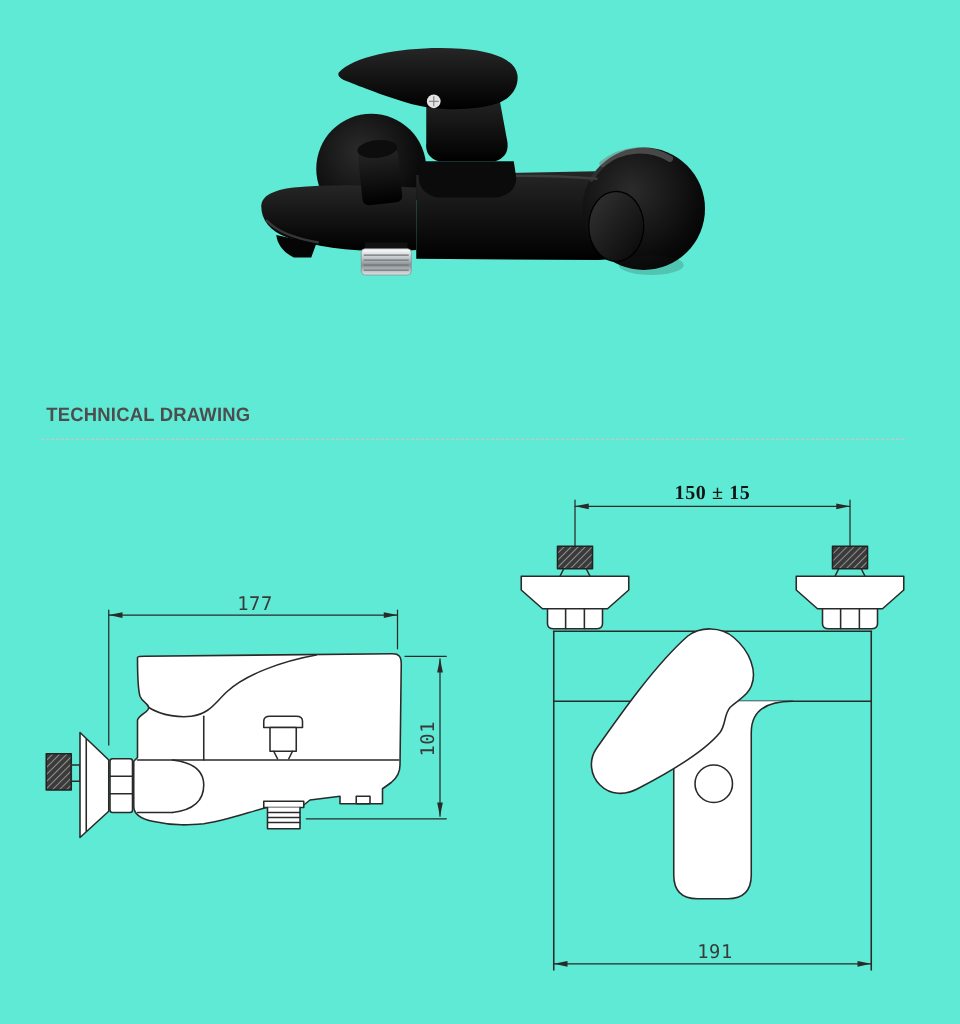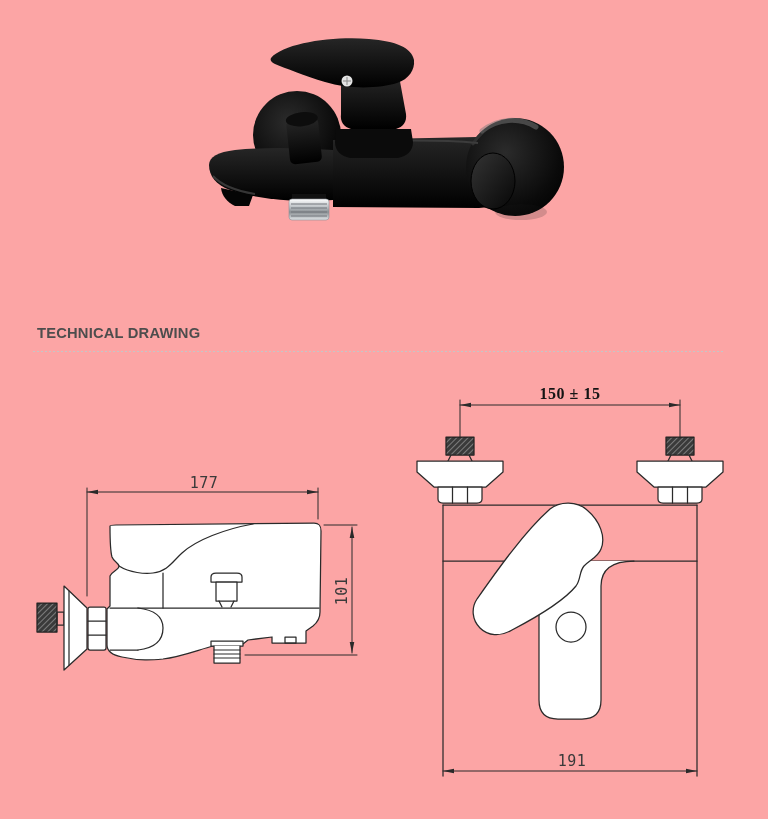--- a/index.html
+++ b/index.html
@@ -1,21 +1,21 @@
 <!DOCTYPE html>
 <html><head>
 <meta charset="utf-8">
 <style>
   html,body{margin:0;padding:0;}
   body{
     width:768px;height:819px;background:#ffffff;
     font-family:"Liberation Sans", sans-serif;
     position:relative;overflow:hidden;
   }
-  .page{position:absolute;inset:0;background:#fca5a5;}
+  .page{position:absolute;inset:0;background:#5eead4;}
   .photo{position:absolute;left:185px;top:10px;width:390px;height:260px;margin:0;}
   .section-title{
     position:absolute;left:37px;top:324px;margin:0;
     font-size:15.5px;font-weight:700;color:#4d4d4d;
     letter-spacing:.2px;transform:scaleX(.95);transform-origin:left center;
     font-family:"Liberation Sans", sans-serif;white-space:nowrap;
   }
   .rule{
     position:absolute;left:33px;top:351px;width:691px;height:1px;
     background:repeating-linear-gradient(90deg,#c6c6c6 0 2px,transparent 2px 4px);

